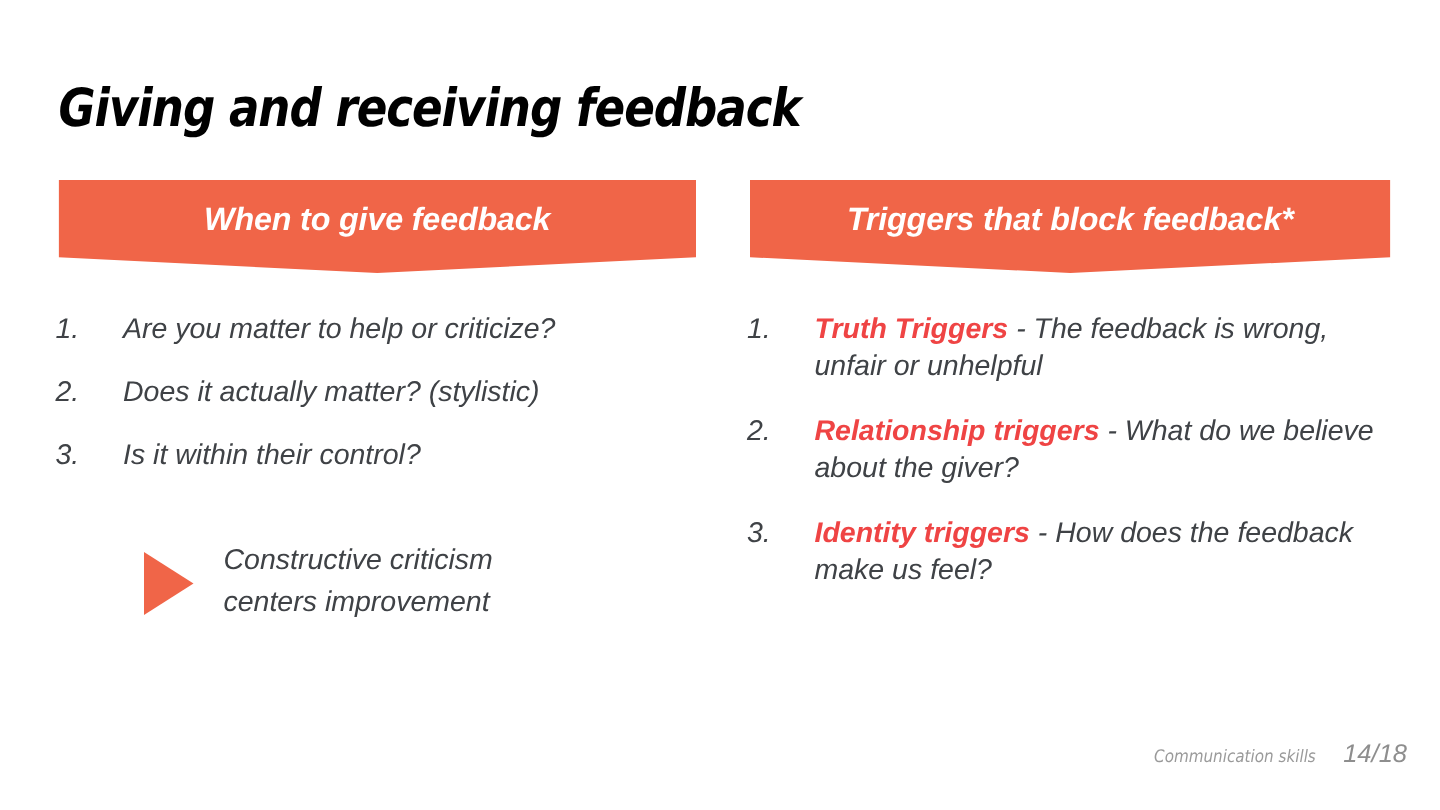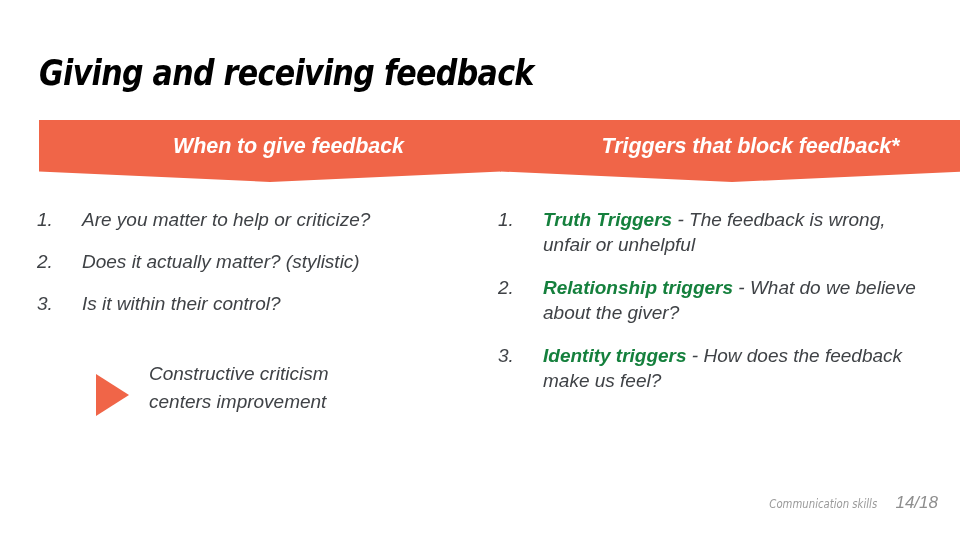--- a/index.html
+++ b/index.html
@@ -41,21 +41,20 @@
   .banner {
     position: absolute;
     top: 120px;
     height: 62px;
     background: #f06548;
     -webkit-clip-path: polygon(0 0, 100% 0, 100% 83%, 50% 100%, 0 83%);
     clip-path: polygon(0 0, 100% 0, 100% 83%, 50% 100%, 0 83%);
     display: flex;
     align-items: flex-start;
     justify-content: center;
-    padding-left: 37px;
   }
   .banner-left  { left: 39px;  width: 425px; }
   .banner-right { left: 500px; width: 427px; }
 
   .banner-text {
     font-family: "Liberation Sans", sans-serif;
     font-size: 21.5px;
     font-weight: 700;
     color: #ffffff;
     letter-spacing: -0.1px;
@@ -86,30 +85,30 @@
     width: 45px;
     text-align: left;
     font-size: 19px;
     color: #3f4246;
   }
   .li-body {
     flex: 1 1 auto;
   }
   .li-lead {
     font-weight: 700;
-    color: #15803d;
+    color: #ef4444;
   }
 
   
   .callout {
     position: absolute;
     left: 96px;
     top: 360px;
     display: flex;
-    align-items: flex-end;
+    align-items: center;
   }
   .callout-triangle {
     flex: 0 0 auto;
     width: 0;
     height: 0;
     margin-top: 2px;
     border-top: 21px solid transparent;
     border-bottom: 21px solid transparent;
     border-left: 33px solid #f06548;
   }

